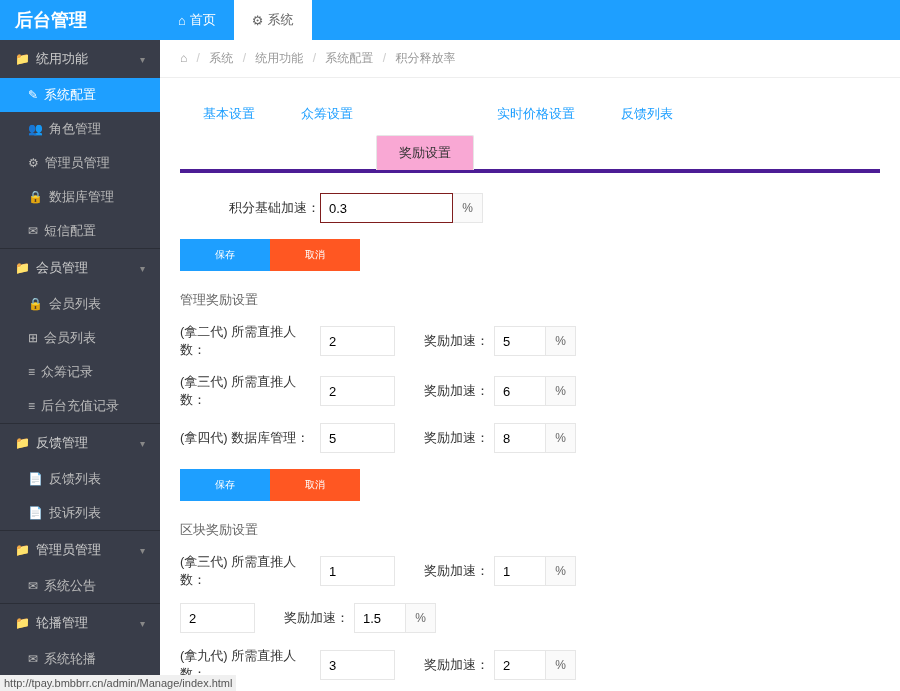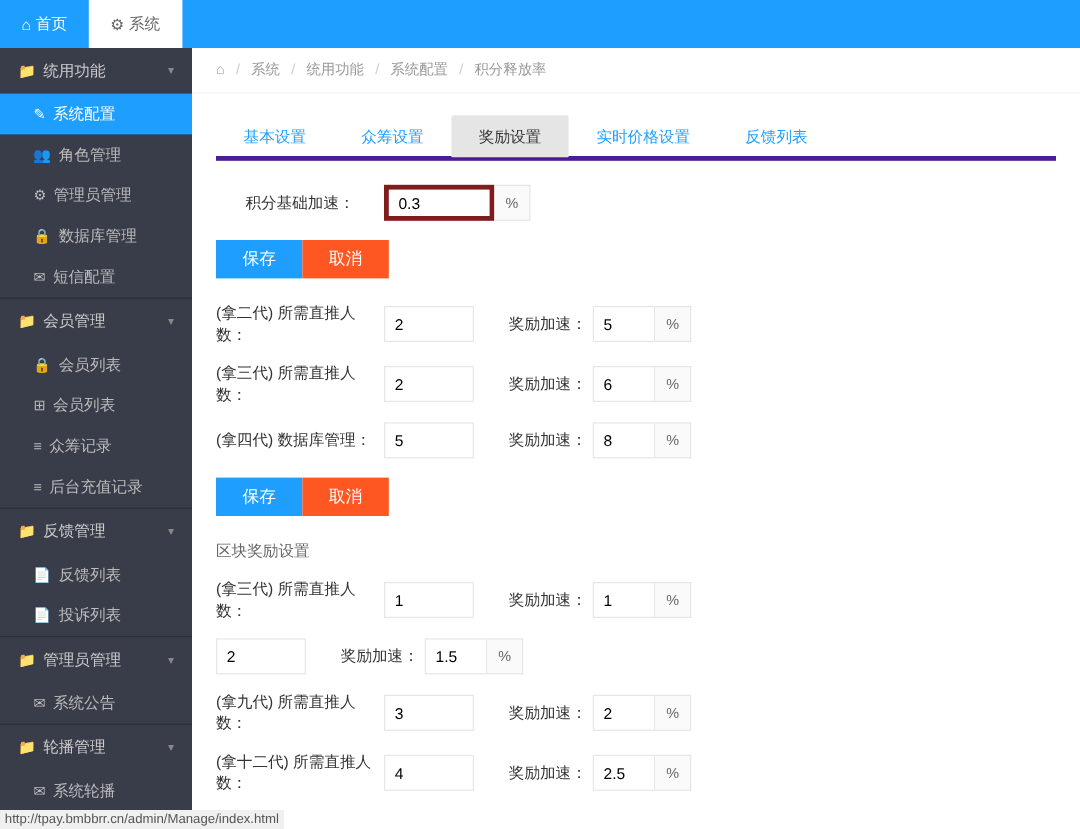--- a/index.html
+++ b/index.html
@@ -19,41 +19,42 @@
 .side-group-title .chevron { font-size: 10px; color: #888; }
 .side-item { padding: 8px 15px 8px 28px; cursor: pointer; display: flex; align-items: center; font-size: 13px; color: #bbb; }
 .side-item.active { background: #1E9FFF; color: #fff; }
 .side-item .icon { margin-right: 6px; font-size: 12px; }
 .main { flex: 1; padding-top: 40px; background: #f5f5f5; }
 .breadcrumb { padding: 10px 20px; color: #999; font-size: 12px; border-bottom: 1px solid #eee; background: #fff; }
 .breadcrumb .sep { margin: 0 6px; color: #ccc; }
 .content { padding: 18px 20px; background: #fff; margin: 0; }
 .tabs { display: flex; border-bottom: 4px solid #4c1d95; margin-bottom: 20px; }
 .tab { padding: 8px 22px; cursor: pointer; color: #1E9FFF; border: 1px solid transparent; border-bottom: none; margin-bottom: -1px; font-size: 13px; }
-.tab.active { border-color: #e6e6e6; background: #e5e5e5; color: #333; border-radius: 2px 2px 0 0; }
+.tab.active { border-color: #e6e6e6; background: #f9a8d4; color: #333; border-radius: 2px 2px 0 0; margin-top: 39px; }
 .form-row { display: flex; align-items: center; margin-bottom: 14px; }
-.form-label { width: 140px; text-align: center; font-size: 13px; color: #333; font-family: Liberation Serif, serif; }
-.form-input { height: 30px; border: 4px solid #7f1d1d; padding: 0 8px; font-size: 13px; width: 92px; }
+.form-label { width: 140px; text-align: right; font-size: 13px; color: #333; font-family: Liberation Serif, serif; }
+.form-input { height: 30px; border: 1px solid #7f1d1d; padding: 0 8px; font-size: 13px; width: 133px; }
 .unit { display: inline-flex; align-items: center; justify-content: center; width: 30px; height: 30px; border: 1px solid #e6e6e6; border-left: none; background: #fafafa; color: #666; font-size: 12px; }
 .btn-row { display: flex; gap: 0; margin: 16px 0 20px 0; }
-.btn { width: 72px; height: 32px; border: none; cursor: pointer; font-size: 14px; color: #fff; }
+.btn { width: 90px; height: 32px; border: none; cursor: pointer; font-size: 10px; color: #fff; }
 .btn-save { background: #1E9FFF; }
 .btn-cancel { background: #FF5722; }
 .section-title { font-size: 13px; color: #666; margin: 8px 0 14px 0; }
 .dual-row { display: flex; align-items: center; margin-bottom: 14px; }
 .dual-row .lbl1 { width: 140px; font-size: 13px; }
 .dual-row .in1 { width: 75px; height: 30px; border: 1px solid #e6e6e6; padding: 0 8px; font-size: 13px; }
 .dual-row .lbl2 { width: 75px; text-align: center; margin-left: 24px; font-size: 13px; }
 .dual-row .in2 { width: 52px; height: 30px; border: 1px solid #e6e6e6; padding: 0 8px; font-size: 13px; }
 .status-url { position: fixed; bottom: 0; left: 0; background: #f0f0f0; padding: 2px 4px; font-size: 11px; color: #555; }
 </style>
 </head>
 <body>
 
 <div class="header">
+  <div class="logo">后台管理</div>
   <div class="topnav">
     <div class="topnav-item">
       <span class="icon">⌂</span>
       <span>首页</span>
     </div>
     <div class="topnav-item active">
       <span class="icon">⚙</span>
       <span>系统</span>
     </div>
   </div>
@@ -185,20 +186,21 @@
         <span class="form-label">积分基础加速：</span>
         <input class="form-input" value="0.3" style="">
         <span class="unit">%</span>
       </div>
 
       <div class="btn-row">
         <button class="btn btn-save">保存</button>
         <button class="btn btn-cancel">取消</button>
       </div>
 
+      <div class="section-title">管理奖励设置</div>
       <div id="sec1">
           <div class="dual-row">
             <span class="lbl1">(拿二代) 所需直推人数：</span>
             <input class="in1" style="" value="2">
             <span class="lbl2">奖励加速：</span>
             <input class="in2" value="5" style="">
             <span class="unit">%</span>
           </div>
           <div class="dual-row">
             <span class="lbl1">(拿三代) 所需直推人数：</span>

